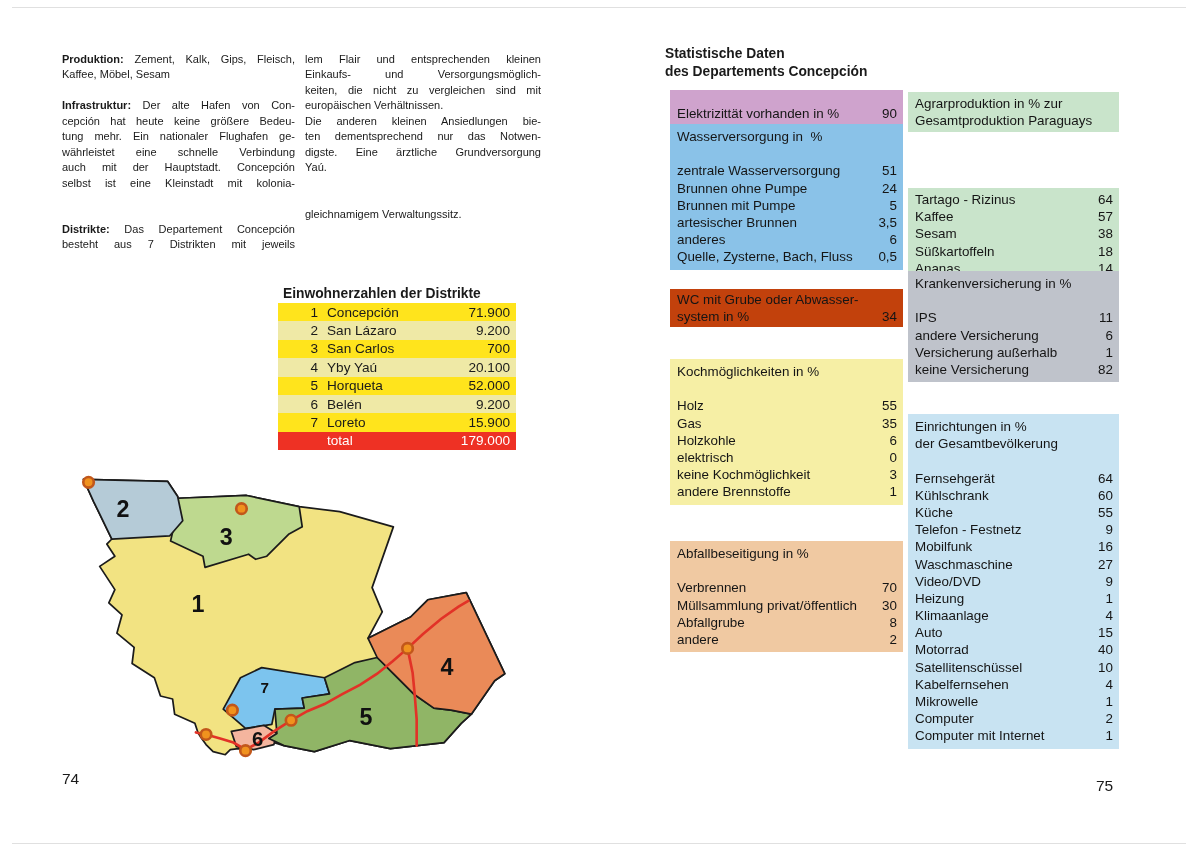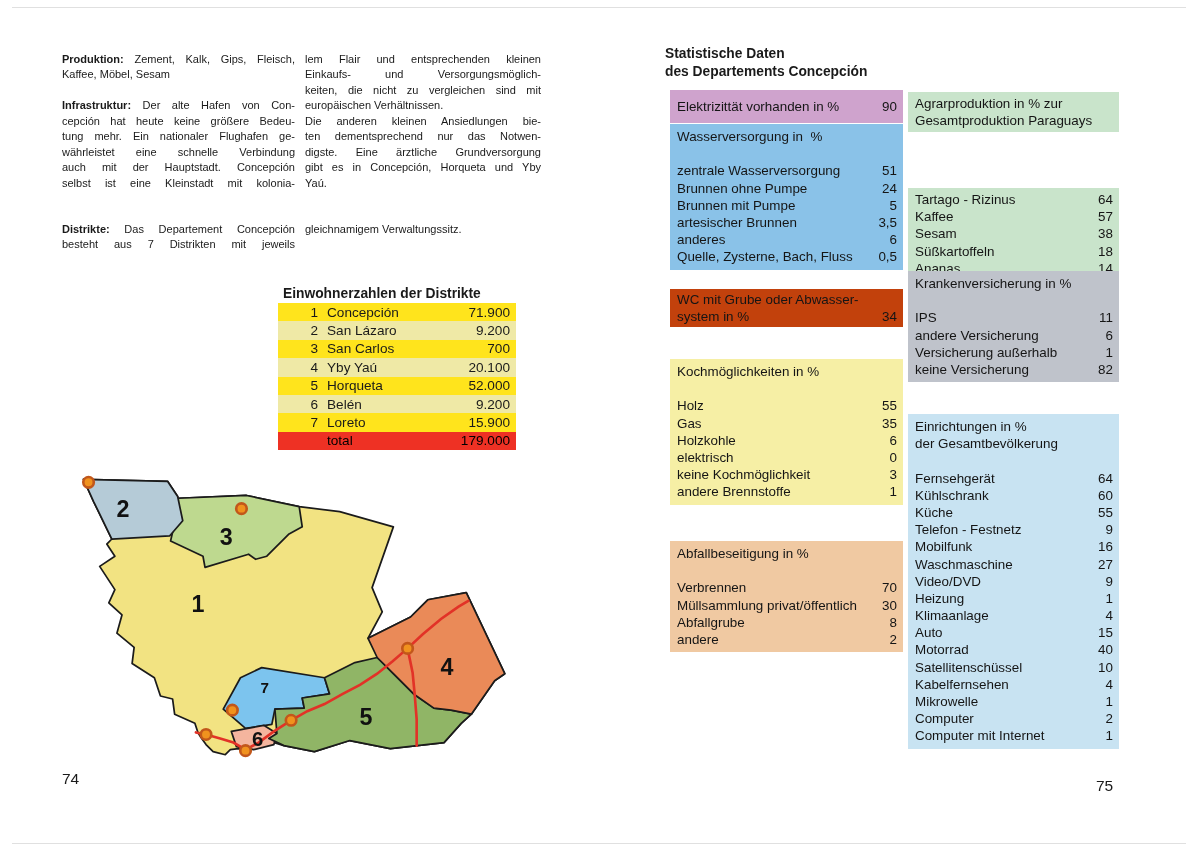--- a/index.html
+++ b/index.html
@@ -32,21 +32,21 @@
   
   #map-svg{position:absolute;left:56px;top:458px;}
   #map-svg text{font-family:"Liberation Sans","DejaVu Sans",sans-serif;font-weight:bold;fill:#111;}
 
   
   #stat-title{position:absolute;left:665px;top:45px;font-size:13.8px;font-weight:bold;line-height:17.5px;}
   .stat-table{position:absolute;padding:4px 0;font-size:13.4px;color:#151515;}
   .srow{display:flex;justify-content:space-between;align-items:center;line-height:17.2px;height:17.2px;padding:0 6px 0 7px;}
   .srow .lbl{white-space:pre;}
   .srow .val{text-align:right;}
-  .pos-elektrizitaet{left:670px;top:90px;width:233px;padding:8px 0;}
+  .pos-elektrizitaet{left:670px;top:90px;width:233px;padding:15px 0;}
   .pos-wasserversorgung{left:670px;top:124px;width:233px;}
   .pos-wc{left:670px;top:289px;width:233px;padding:2px 0;}
   .pos-kochmoeglichkeiten{left:670px;top:359px;width:233px;}
   .pos-abfallbeseitigung{left:670px;top:541px;width:233px;}
   .pos-agrar-header{left:908px;top:92px;width:211px;padding:3px 0;}
   .pos-agrar-data{left:908px;top:146px;width:211px;padding:3px 0;}
   .pos-krankenversicherung{left:908px;top:271px;width:211px;}
   .pos-einrichtungen{left:908px;top:414px;width:211px;}
 
   
@@ -76,21 +76,20 @@
     <div class="bodyline"><span>besteht aus 7 Distrikten mit jeweils</span></div>
   </div>
 <div class="textcol" id="col2">
     <div class="bodyline"><span>lem Flair und entsprechenden kleinen</span></div>
     <div class="bodyline"><span>Einkaufs- und Versorgungsmöglich-</span></div>
     <div class="bodyline"><span>keiten, die nicht zu vergleichen sind mit</span></div>
     <div class="bodyline lastline"><span>europäischen Verhältnissen.</span></div>
     <div class="bodyline"><span>Die anderen kleinen Ansiedlungen bie-</span></div>
     <div class="bodyline"><span>ten dementsprechend nur das Notwen-</span></div>
     <div class="bodyline"><span>digste. Eine ärztliche Grundversorgung</span></div>
-    <div class="bodyline"><span>gibt es in Concepción, Horqueta und Yby</span></div>
     <div class="bodyline lastline"><span>Yaú.</span></div>
     <div class="bodyline blank"></div>
     <div class="bodyline blank"></div>
     <div class="bodyline lastline"><span>gleichnamigem Verwaltungssitz.</span></div>
   </div>
 
 <div id="districts-title">Einwohnerzahlen der Distrikte</div>
 <div id="districts-table">
     <div class="drow" style="background: rgb(255, 228, 28);">
       <span class="dnum">1</span>
@@ -120,21 +119,21 @@
     <div class="drow" style="background: rgb(239, 233, 166);">
       <span class="dnum">6</span>
       <span class="dname">Belén</span>
       <span class="dval">9.200</span>
     </div>
     <div class="drow" style="background: rgb(255, 228, 28);">
       <span class="dnum">7</span>
       <span class="dname">Loreto</span>
       <span class="dval">15.900</span>
     </div>
-    <div class="drow" style="background: rgb(238, 49, 36); color: #000000;">
+    <div class="drow" style="background: rgb(238, 49, 36); color: #ffffff;">
       <span class="dnum"></span>
       <span class="dname">total</span>
       <span class="dval">179.000</span>
     </div>
   </div>
 
 <svg id="map-svg" width="456" height="319" viewBox="0 0 450 315">
   <g stroke="#1b1b1b" stroke-width="1.7" stroke-linejoin="round">
     <polygon points="27,21 110,23 120,38 115,40 188,37 240,48 280,53 333,68 312,128 322,152 308,178 350,157 367,140 405,133 443,213 433,220 410,253 400,262 383,281 330,287 290,279 255,290 225,284 205,278 187,289 180,287 172,288 167,293 155,290 148,283 143,276 140,271 137,262 117,253 115,238 103,235 97,217 75,203 77,187 60,173 65,155 52,143 58,130 43,107 58,97 50,85 55,80 37,43" fill="#F2E382"></polygon>
     <polygon points="115,40 188,37 240,48 243,68 230,75 208,97 197,100 190,95 147,108 145,97 113,82 118,60" fill="#BED98F"></polygon>

